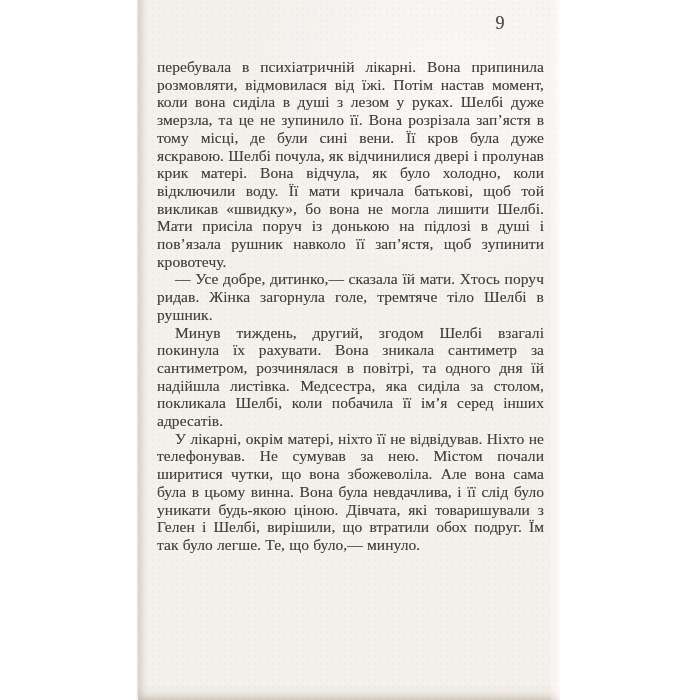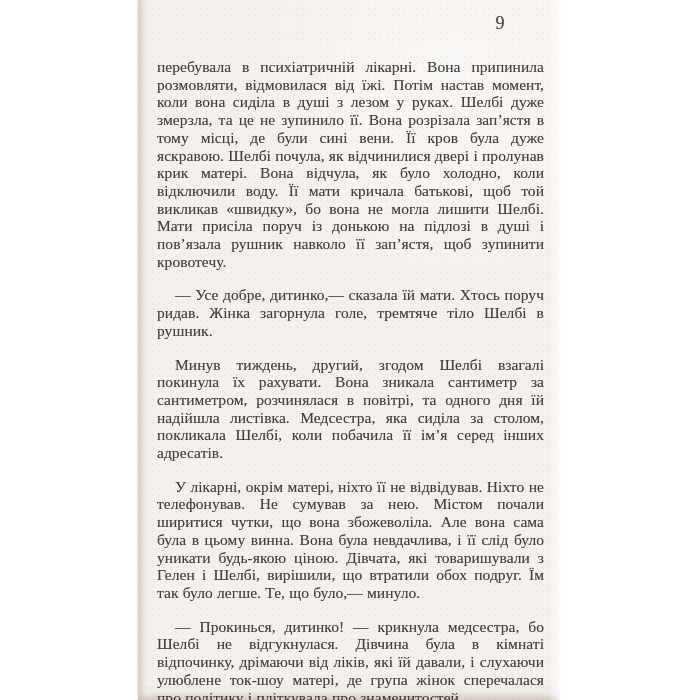--- a/index.html
+++ b/index.html
@@ -56,30 +56,28 @@
     text-shadow: 0 0 0.6px rgba(68,63,59,0.45);
     letter-spacing: 0.05px;
     word-spacing: 0.3px;
   }
   .page-text p {
     margin: 0;
     padding: 0;
   }
   .page-text p.indented {
     text-indent: 18px;
-    margin-top: 16px;
   }
 </style>
 </head>
 <body>
 
 <div class="stage">
   <div class="book-page">
     <div class="page-number">9</div>
     <div class="page-text">
       <p>перебувала в психіатричній лікарні. Вона припинила розмовляти, відмовилася від їжі. Потім настав момент, коли вона сиділа в душі з лезом у руках. Шелбі дуже змерзла, та це не зупинило її. Вона розрізала зап’ястя в тому місці, де були сині вени. Її кров була дуже яскравою. Шелбі почула, як відчинилися двері і пролунав крик матері. Вона відчула, як було холодно, коли відключили воду. Її мати кричала батькові, щоб той викликав «швидку», бо вона не могла лишити Шелбі. Мати присіла поруч із донькою на підлозі в душі і пов’язала рушник навколо її зап’ястя, щоб зупинити кровотечу.</p>
       <p class="indented">— Усе добре, дитинко,— сказала їй мати. Хтось поруч ридав. Жінка загорнула голе, тремтяче тіло Шелбі в рушник.</p>
       <p class="indented">Минув тиждень, другий, згодом Шелбі взагалі покинула їх рахувати. Вона зникала сантиметр за сантиметром, розчинялася в повітрі, та одного дня їй надійшла листівка. Медсестра, яка сиділа за столом, покликала Шелбі, коли побачила її ім’я серед інших адресатів.</p>
       <p class="indented">У лікарні, окрім матері, ніхто її не відвідував. Ніхто не телефонував. Не сумував за нею. Містом почали ширитися чутки, що вона збожеволіла. Але вона сама була в цьому винна. Вона була невдачлива, і її слід було уникати будь-якою ціною. Дівчата, які товаришували з Гелен і Шелбі, вирішили, що втратили обох подруг. Їм так було легше. Те, що було,— минуло.</p>
-      <p class="indented">— Прокинься, дитинко! — крикнула медсестра, бо Шелбі не відгукнулася. Дівчина була в кімнаті відпочинку, дрімаючи від ліків, які їй давали, і слухаючи улюблене ток-шоу матері, де група жінок сперечалася про політику і пліткувала про знаменитостей.</p>
     </div>
   </div>
 </div>
 
 </body></html>

